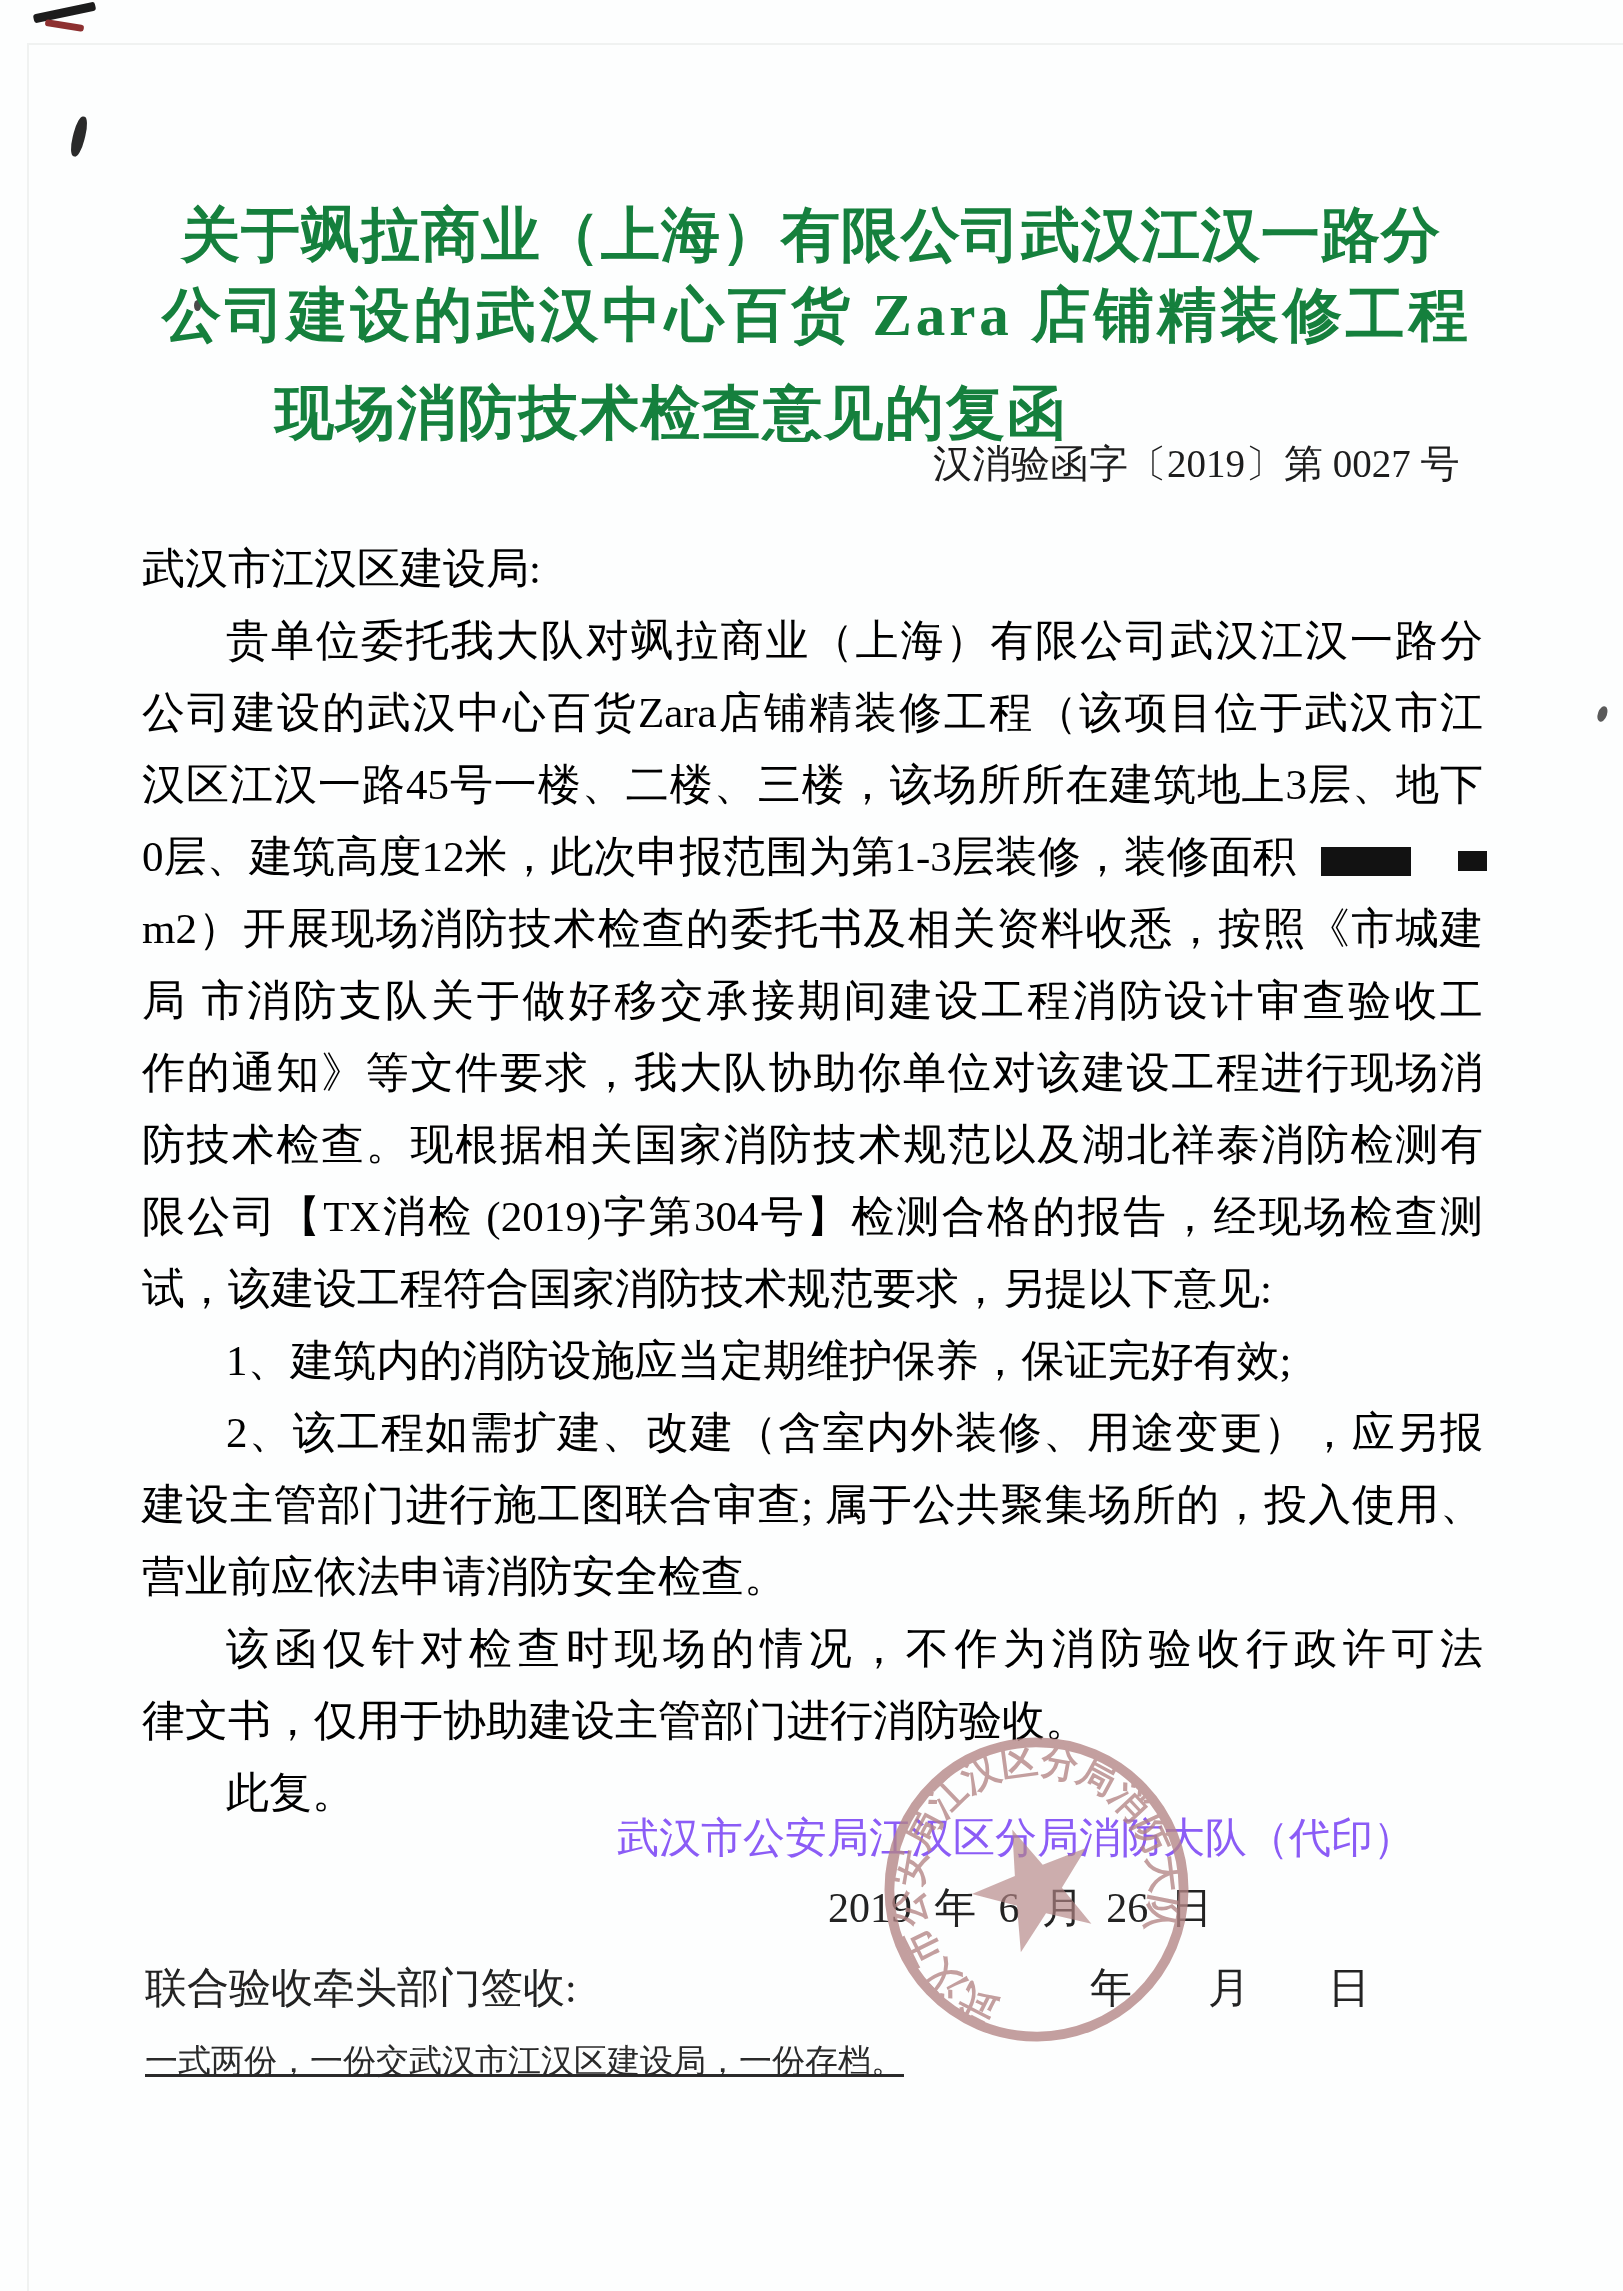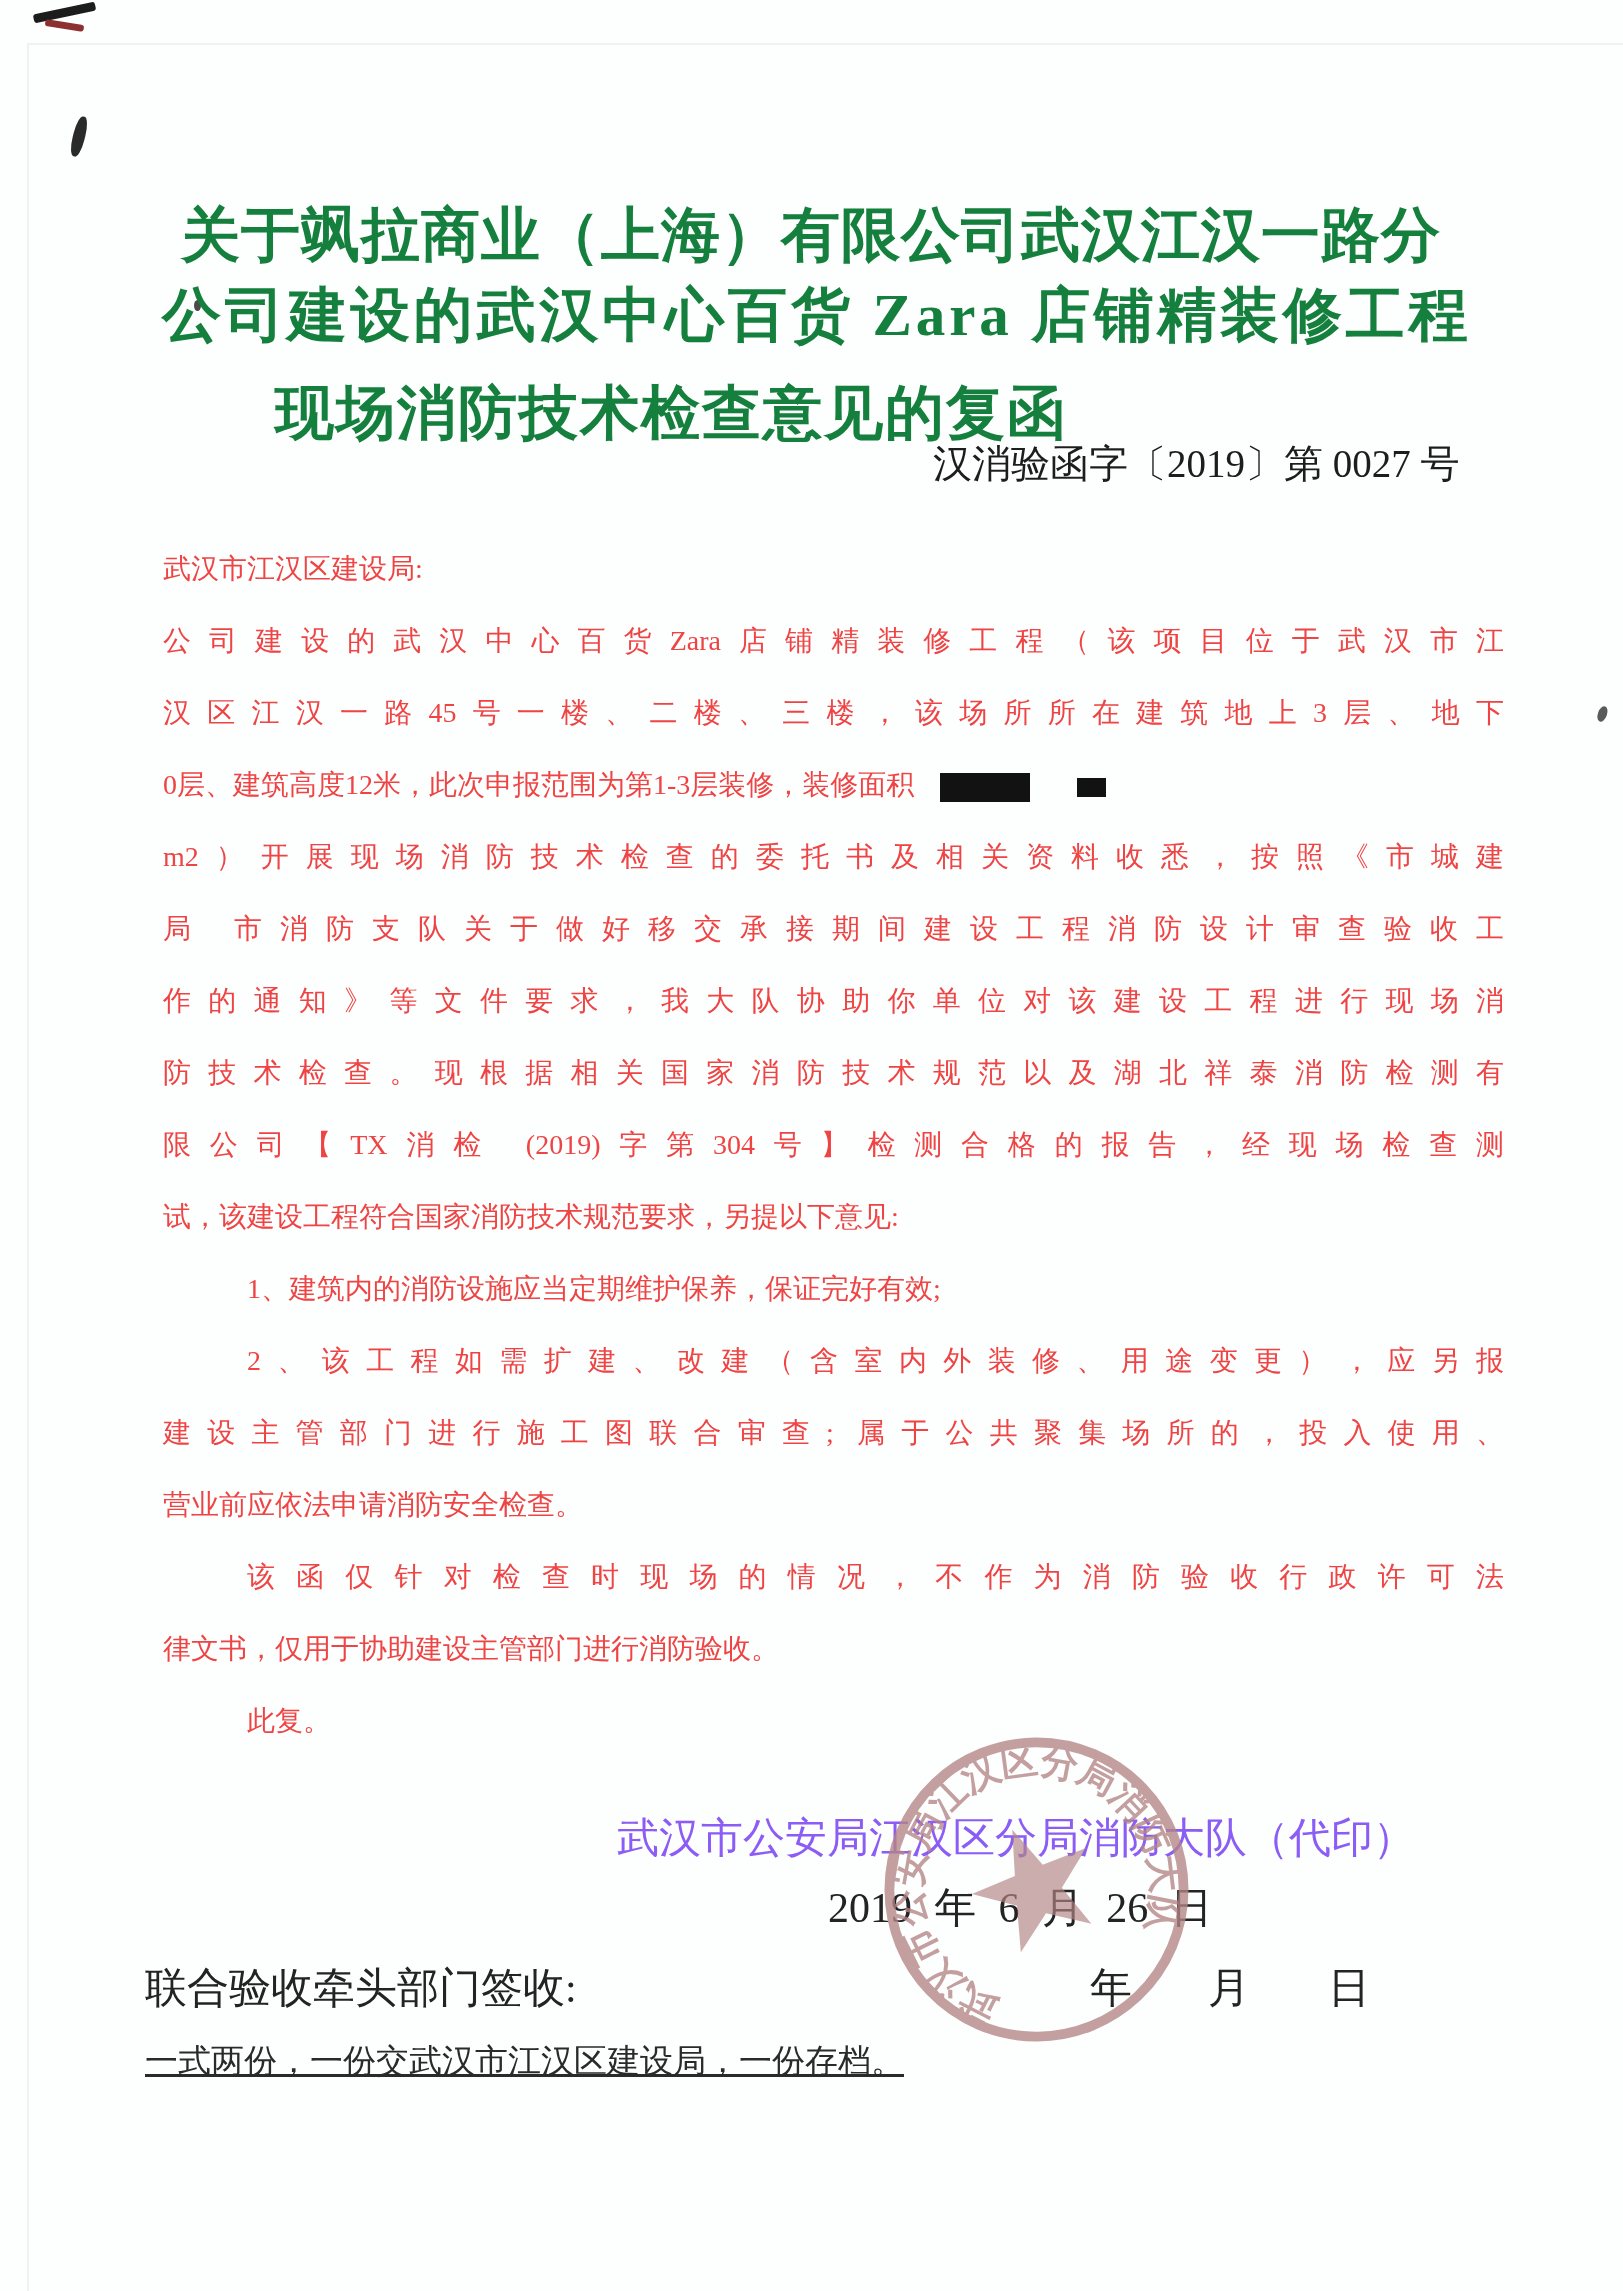--- a/index.html
+++ b/index.html
@@ -25,22 +25,22 @@
   }
   .tl1{left:181px;top:196px;}
   .tl2{left:162px;top:276px;letter-spacing:3.9px;}
   .tl3{left:275px;top:357px;letter-spacing:2px;margin-top:17px;}
   .doc-number{
     position:absolute;left:933px;top:437px;
     font-size:39px;color:#1d1d1d;white-space:nowrap;text-align:center;
   }
   
   .body-block{
-    position:absolute;left:163px;top:533px;width:1341px;
-    font-size:28px;line-height:72px;color:#ef4444;
+    position:absolute;left:142px;top:533px;width:1341px;
+    font-size:43px;line-height:72px;color:#000000;
   }
   .bline{height:72px;white-space:nowrap;}
   .jl{white-space:normal;text-align:justify;text-align-last:justify;}
   .ind{text-indent:84px;}
   .redact-1{display:inline-block;width:90px;height:29px;background:#121212;margin-left:25.5px;vertical-align:middle;}
   .redact-2{display:inline-block;width:29px;height:19.6px;background:#121212;margin-left:47px;vertical-align:middle;}
   
   .signoff-unit{position:absolute;left:617px;top:1810px;font-size:42px;white-space:nowrap;color:#8b5cf6;}
   .signoff-date{position:absolute;left:828px;top:1880px;font-size:42px;white-space:nowrap;color:#232323;word-spacing:11.8px;}
   .receipt-label{position:absolute;left:145px;top:1960px;font-size:42px;white-space:nowrap;color:#232323;}
@@ -76,20 +76,21 @@
 <div class="art art5"></div>
 
 <div class="title-line tl1">关于飒拉商业（上海）有限公司武汉江汉一路分</div>
 <div class="title-line tl2">公司建设的武汉中心百货 Zara 店铺精装修工程</div>
 <div class="title-line tl3">现场消防技术检查意见的复函</div>
 
 <div class="doc-number">汉消验函字〔2019〕第 0027 号</div>
 
 <div class="body-block">
   <div class="bline">武汉市江汉区建设局:</div>
+  <div class="bline jl ind">贵单位委托我大队对飒拉商业（上海）有限公司武汉江汉一路分</div>
   <div class="bline jl">公司建设的武汉中心百货Zara店铺精装修工程（该项目位于武汉市江</div>
   <div class="bline jl">汉区江汉一路45号一楼、二楼、三楼，该场所所在建筑地上3层、地下</div>
   <div class="bline"><span>0层、建筑高度12米，此次申报范围为第1-3层装修，装修面积</span><span class="redact-1"></span><span class="redact-2"></span></div>
   <div class="bline jl">m2）开展现场消防技术检查的委托书及相关资料收悉，按照《市城建</div>
   <div class="bline jl">局 市消防支队关于做好移交承接期间建设工程消防设计审查验收工</div>
   <div class="bline jl">作的通知》等文件要求，我大队协助你单位对该建设工程进行现场消</div>
   <div class="bline jl">防技术检查。现根据相关国家消防技术规范以及湖北祥泰消防检测有</div>
   <div class="bline jl">限公司【TX消检 (2019)字第304号】检测合格的报告，经现场检查测</div>
   <div class="bline">试，该建设工程符合国家消防技术规范要求，另提以下意见:</div>
   <div class="bline ind">1、建筑内的消防设施应当定期维护保养，保证完好有效;</div>

